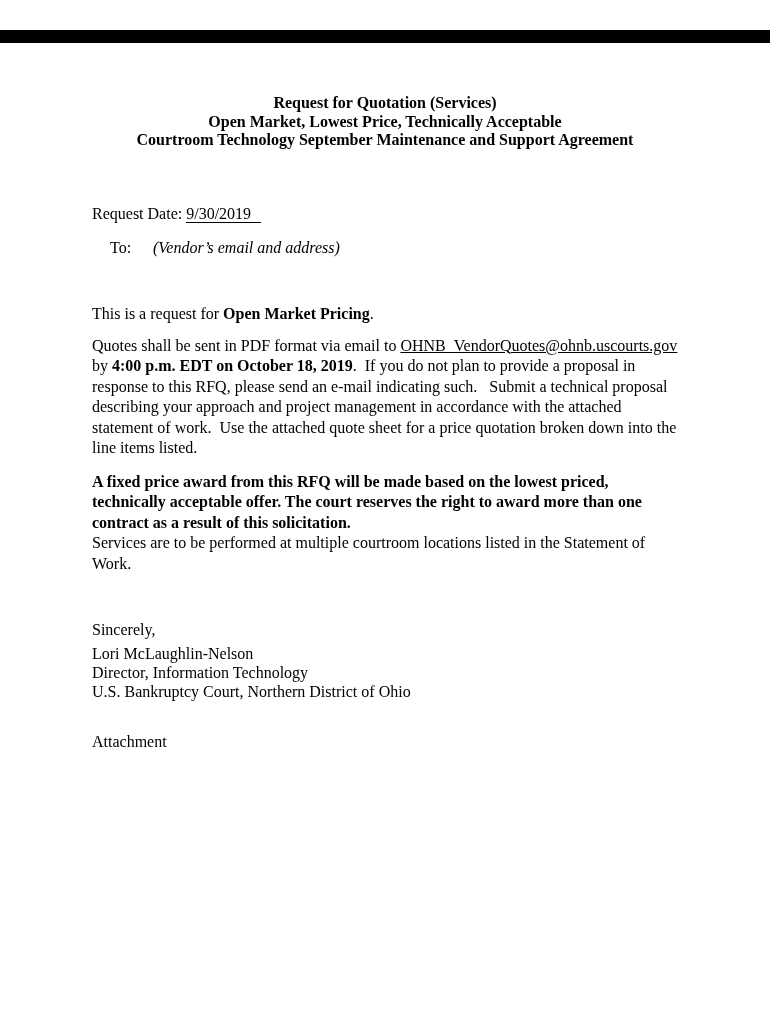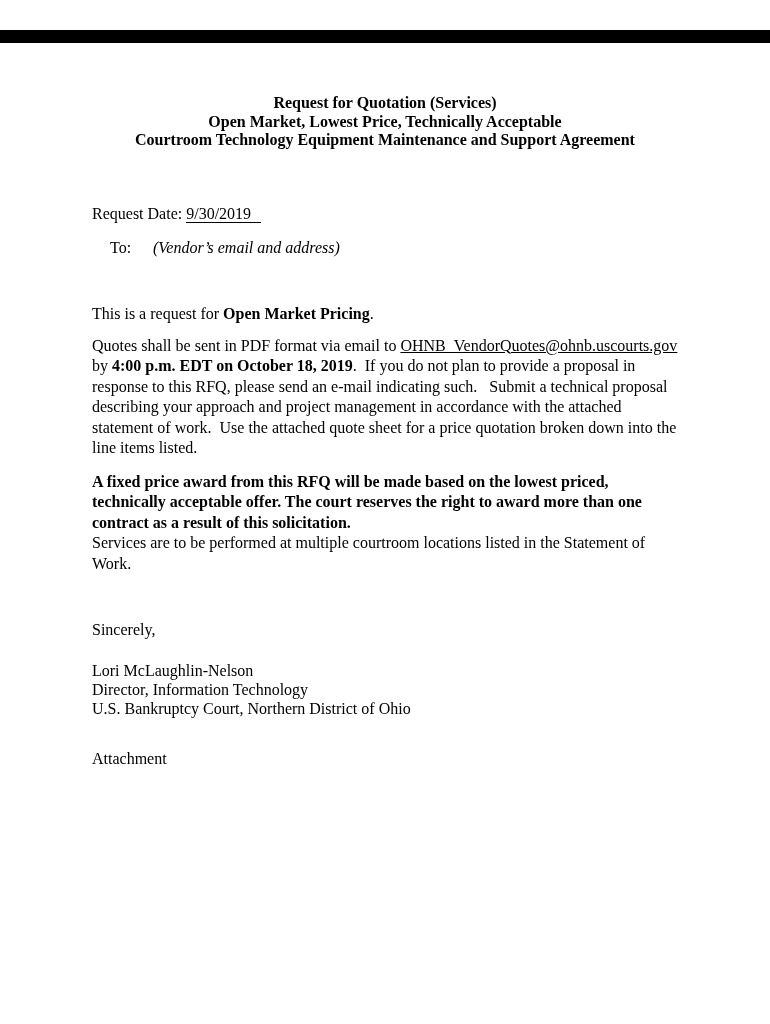--- a/index.html
+++ b/index.html
@@ -38,21 +38,21 @@
   .u-value { border-bottom: 1px solid #000; }
   .pad-underline { padding-right: 10px; }
   .to-label { display: inline-block; width: 43px; margin-left: 18px; }
   .vendor-italic { font-style: italic; }
   .intro-line { margin-top: 45px; line-height: 21px; }
   .para { margin-top: 12px; line-height: 20.5px; white-space: pre-wrap; }
   .para-award { margin-top: 13px; font-weight: bold; }
   .para-questions { margin-top: 13px; }
   .para-services { margin-top: 0; }
   .closing-line { margin-top: 45px; line-height: 21px; }
-  .sig-block { margin-top: 21px; line-height: 19px; }
+  .sig-block { margin-top: 4px; line-height: 19px; }
   .attachment-line { margin-top: 30px; line-height: 21px; }
   .bold { font-weight: bold; }
   a.email-link { color: #000000; text-decoration: underline; cursor: pointer; margin-top: 11px; }
   .email-block { display: block; }
   .footer-page-label {
     position: absolute;
     top: 885px;
     right: 112px;
     font-weight: bold;
     font-size: 13.5px;
@@ -84,21 +84,21 @@
 
 <div class="page">
 
   <div class="topbar"></div>
 
   <div class="content">
 
     <div class="title-block">
       <div>Request for Quotation (Services)</div>
       <div>Open Market, Lowest Price, Technically Acceptable</div>
-      <div>Courtroom Technology Equipment Maintenance and Support Agreement</div>
+      <div>Courtroom Technology September Maintenance and Support Agreement</div>
     </div>
 
     <div class="meta-block">
       <div class="meta-line"><span>Request Date: </span><span class="u-value pad-underline">9/30/2019</span></div>
       <div class="meta-line"><span class="to-label">To:</span><span class="vendor-italic">(Vendor’s email and address)</span></div>
     </div>
 
     <div class="intro-line"><span>This is a request for </span><span class="bold">Open Market Pricing</span><span>.</span></div>
 
     <p class="para"><span>Quotes shall be sent in PDF format via email to </span><a class="email-link">OHNB_VendorQuotes@ohnb.uscourts.gov</a><span> by </span><span class="bold">4:00 p.m. EDT on October 18, 2019</span><span>.  If you do not plan to provide a proposal in response to this RFQ, please send an e-mail indicating such.   Submit a technical proposal describing your approach and project management in accordance with the attached statement of work.  Use the attached quote sheet for a price quotation broken down into the line items listed.</span></p>

